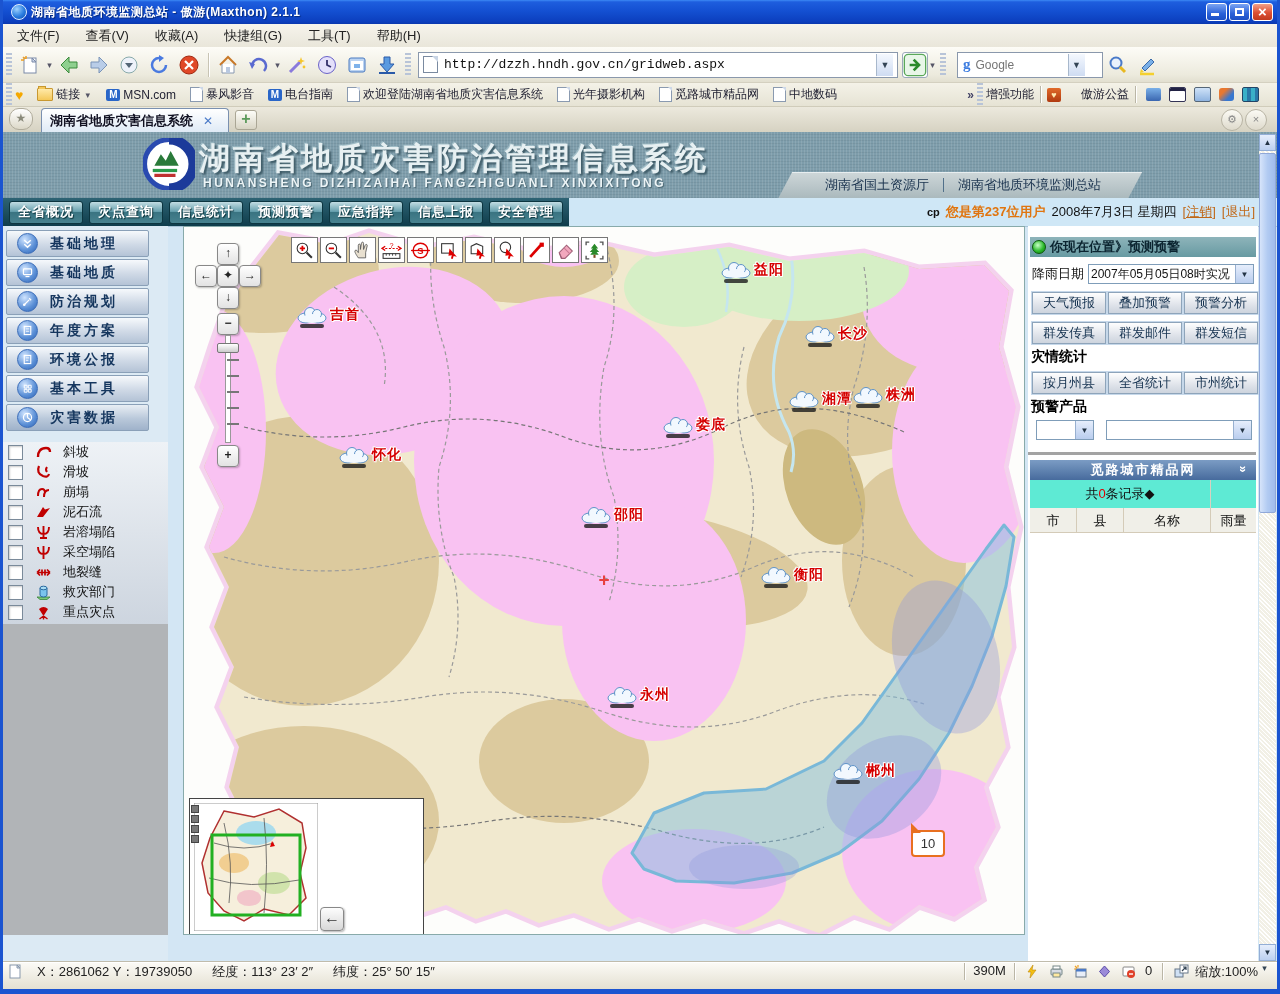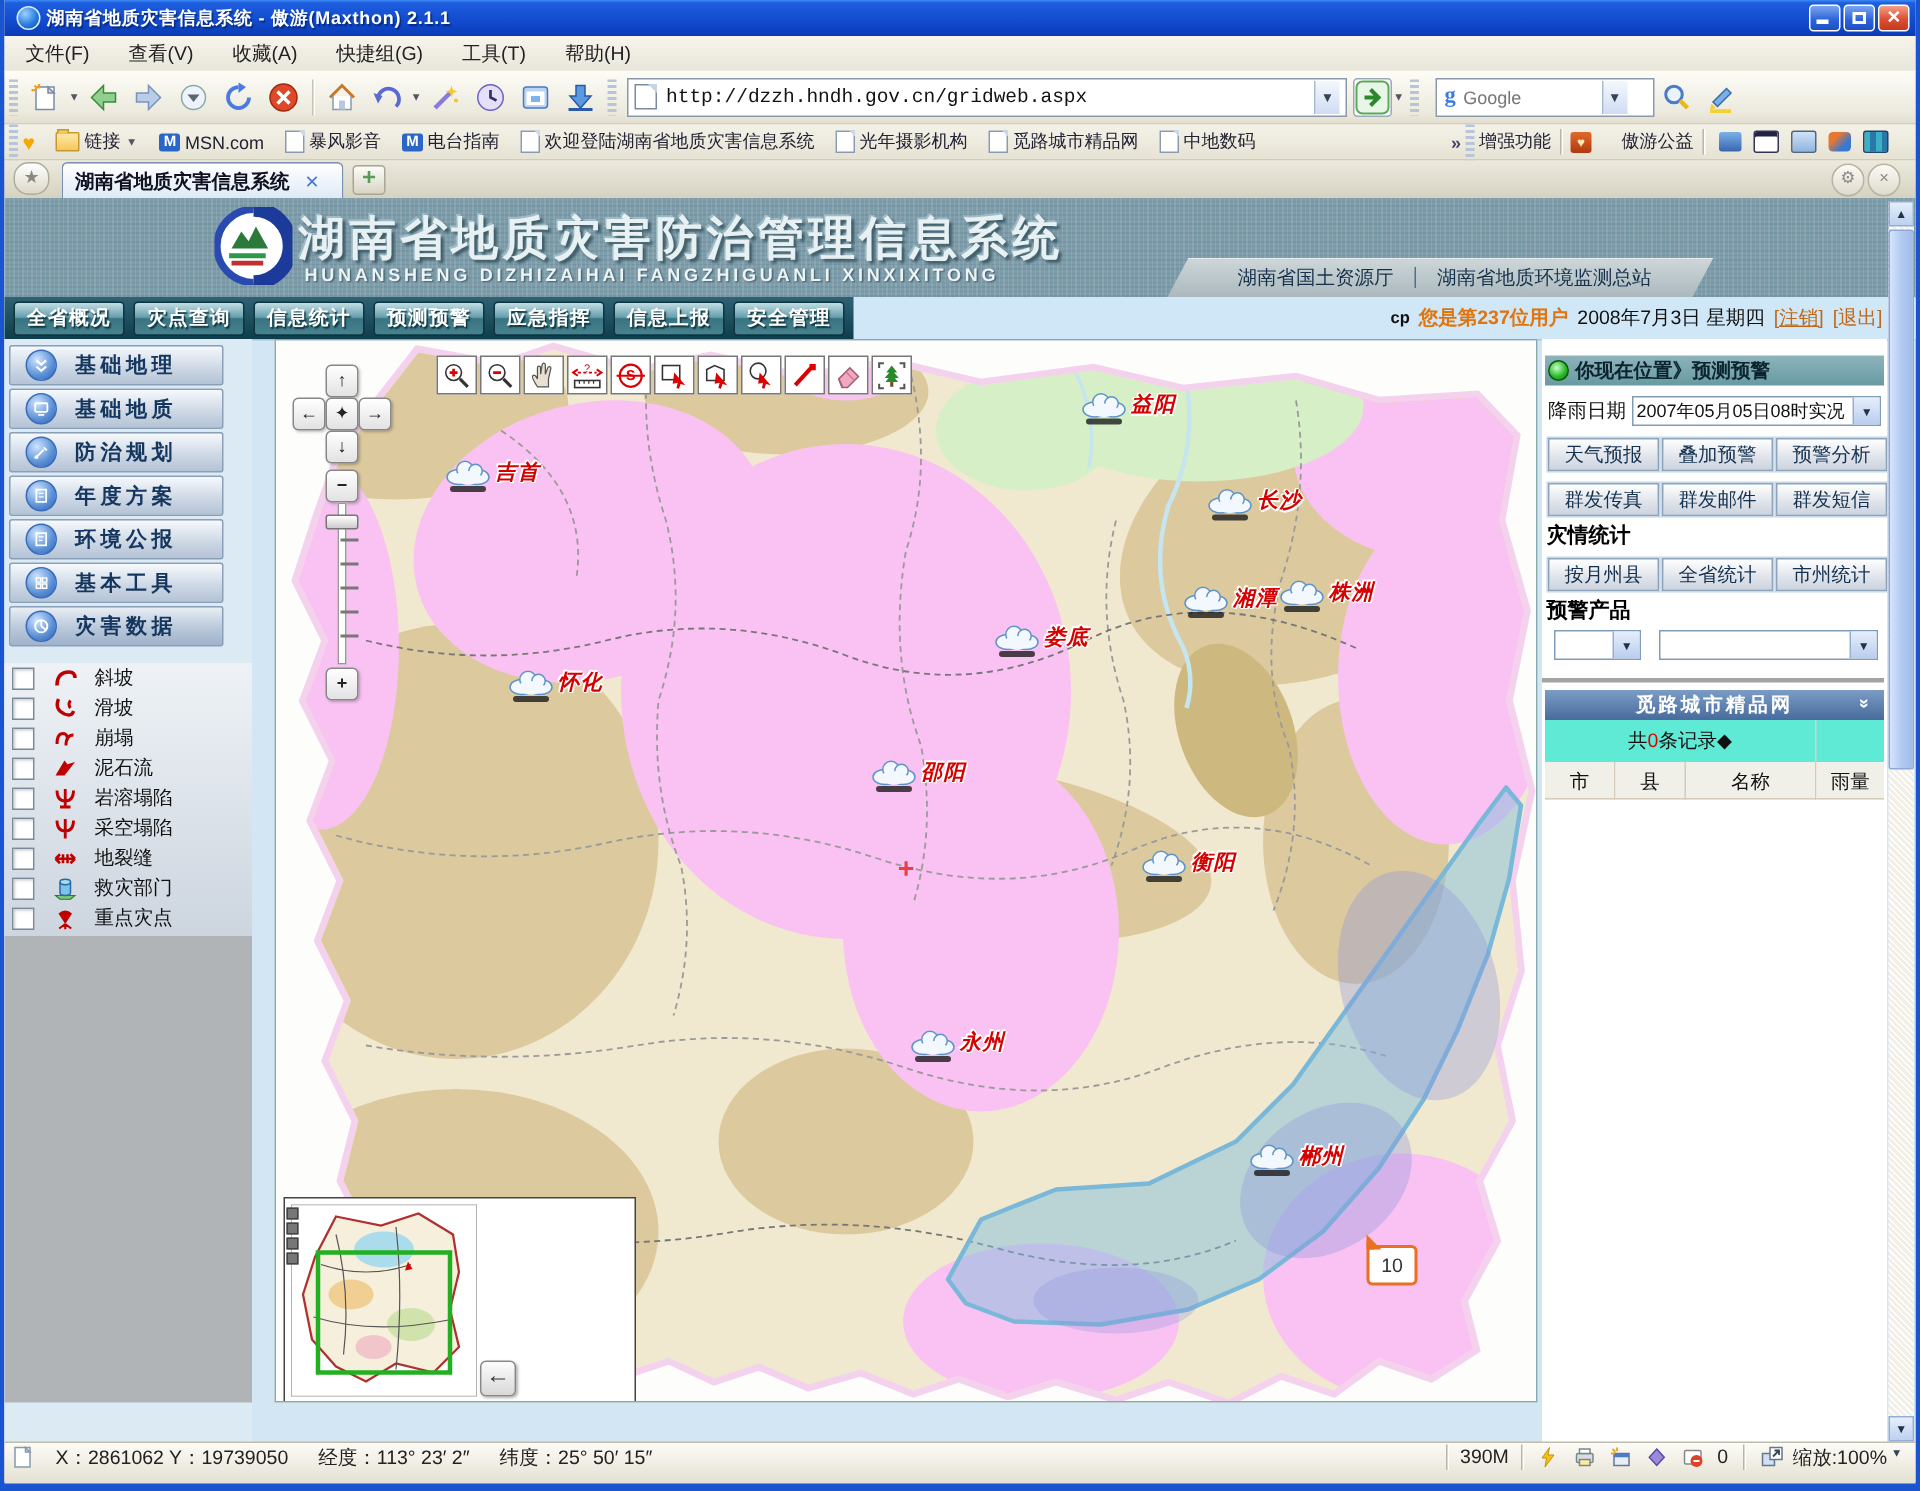--- a/index.html
+++ b/index.html
@@ -121,21 +121,21 @@
   
   .map{position:absolute;left:180px;top:94px;width:842px;height:709px;background:#fff;border:1px solid #8aa;box-sizing:border-box;overflow:hidden;}
   .map svg.terrain{position:absolute;left:0;top:0;}
   .mtb{position:absolute;top:10px;width:27px;height:26px;background:#fff;border:1px solid #777;box-sizing:border-box;
     display:flex;align-items:center;justify-content:center;padding:0;}
   .mtb svg{width:21px;height:21px;}
   .city{position:absolute;display:flex;align-items:flex-start;gap:3px;}
   .cl{width:30px;height:19px;position:relative;}
   .smudge{position:absolute;left:3px;top:19px;width:24px;height:4px;background:#1c1c1c;opacity:.8;border-radius:2px;}
   .cname{font-size:14px;font-weight:bold;color:#d50000;line-height:19px;
-    text-shadow:1px 0 #fff,-1px 0 #fff,0 1px #fff,0 -1px #fff,1px 1px #fff,-1px -1px #fff;letter-spacing:1px;font-style:italic;}
+    text-shadow:1px 0 #fff,-1px 0 #fff,0 1px #fff,0 -1px #fff,1px 1px #fff,-1px -1px #fff;letter-spacing:1px;}
   .xhair{position:absolute;width:16px;height:16px;color:#e84040;font-size:19px;line-height:14px;text-align:center;font-weight:bold;}
   .xhair::before{content:"+";}
   .flag{position:absolute;width:30px;height:23px;background:#fff;border:2px solid #e87020;border-radius:4px;
     display:flex;align-items:center;justify-content:center;font-size:13px;color:#333;}
   .flag::before{content:"";position:absolute;left:-2px;top:-9px;width:0;height:0;border:5px solid transparent;
     border-bottom-color:#e87020;border-left-color:#e87020;}
   .pcb{position:absolute;width:20px;height:20px;background:linear-gradient(180deg,#fff,#e2e2e2);border:1px solid #888;border-radius:4px;
     box-shadow:1px 1px 2px rgba(0,0,0,.25);color:#222;font-size:12px;font-weight:bold;text-align:center;line-height:18px;}
   .pc-up::before{content:"↑";} .pc-dn::before{content:"↓";} .pc-lf::before{content:"←";} .pc-rt::before{content:"→";}
   .pc-ct::before{content:"✦";} .pc-mi::before{content:"−";} .pc-pl::before{content:"+";}
@@ -200,21 +200,21 @@
       <circle cx="20" cy="9" r="4.5" fill="#f2f8fe" stroke="#5f93c8"></circle>
       <ellipse cx="15" cy="13.5" rx="9" ry="4.5" fill="#f2f8fe"></ellipse>
     </symbol>
   </defs>
 </svg>
 
 <div class="xp">
 
   <div class="titlebar">
     <span class="appicon"></span>
-    <span class="wtitle">湖南省地质灾害信息系统 - 傲游(Maxthon) 2.1.1</span>
+    <span class="wtitle">湖南省地质环境监测总站 - 傲游(Maxthon) 2.1.1</span>
     <span class="winbtn min"></span>
     <span class="winbtn max"></span>
     <span class="winbtn close"></span>
   </div>
 
   <div class="menubar">
     <span>文件(F)</span>
     <span>查看(V)</span>
     <span>收藏(A)</span>
     <span>快捷组(G)</span>

